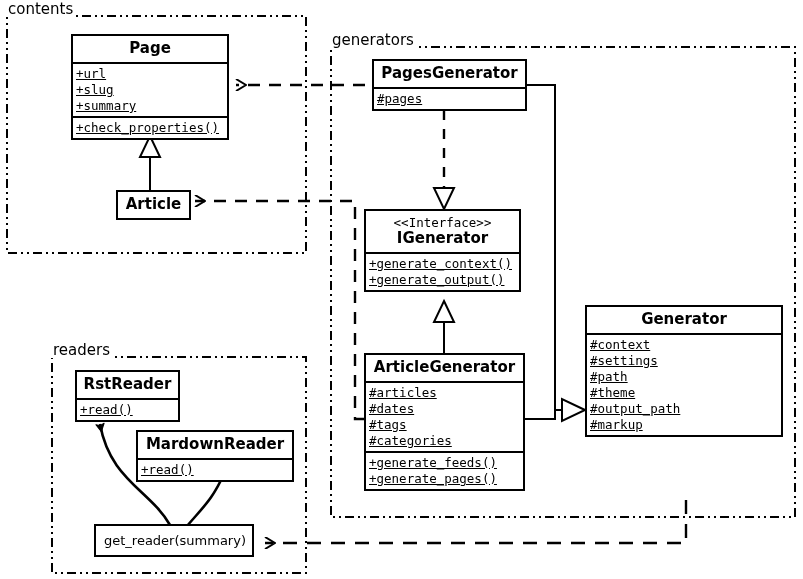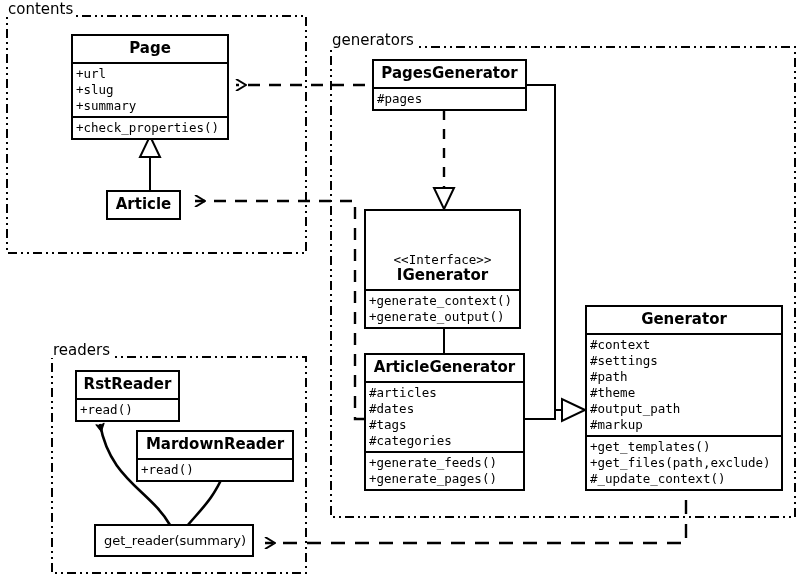--- a/index.html
+++ b/index.html
@@ -58,25 +58,25 @@
     white-space: nowrap;
   }
   .uclass .stereo {
     font-family: "DejaVu Sans Mono", monospace;
     font-weight: normal;
     font-size: 12.5px;
     text-align: center;
     line-height: 15px;
     padding-top: 4px;
     color: #000;
-    margin-top: 37px;
   }
   .uclass .sect {
     border-top: 2px solid #000;
     padding: 2px 8px 2px 3px;
+    text-decoration: underline;
   }
   .uclass .mem {
     font-family: "DejaVu Sans Mono", monospace;
     font-size: 12.5px;
     line-height: 16px;
     color: #000;
     white-space: nowrap;
   }
   .uclass.plain .cname {
     font-weight: normal;
@@ -168,21 +168,21 @@
     <div class="sect">
       <div class="mem">+url</div>
       <div class="mem">+slug</div>
       <div class="mem">+summary</div>
     </div>
     <div class="sect">
       <div class="mem">+check_properties()</div>
     </div>
   </div>
 
-  <div class="uclass" style="left:106px; top:190px; width:75px;">
+  <div class="uclass" style="left:116px; top:190px; width:75px;">
     <div class="cname">Article</div>
   </div>
 
   <div class="uclass" style="left:364px; top:59px; width:155px;margin-left:8px;">
     <div class="cname">PagesGenerator</div>
     <div class="sect">
       <div class="mem">#pages</div>
     </div>
   </div>
 
@@ -212,25 +212,20 @@
   <div class="uclass" style="left:585px; top:305px; width:198px;">
     <div class="cname">Generator</div>
     <div class="sect">
       <div class="mem">#context</div>
       <div class="mem">#settings</div>
       <div class="mem">#path</div>
       <div class="mem">#theme</div>
       <div class="mem">#output_path</div>
       <div class="mem">#markup</div>
     </div>
-    <div class="sect">
-      <div class="mem">+get_templates()</div>
-      <div class="mem">+get_files(path,exclude)</div>
-      <div class="mem">#_update_context()</div>
-    </div>
   </div>
 
   <div class="uclass" style="left:75px; top:370px; width:105px;">
     <div class="cname">RstReader</div>
     <div class="sect">
       <div class="mem">+read()</div>
     </div>
   </div>
 
   <div class="uclass" style="left:136px; top:430px; width:158px;">

